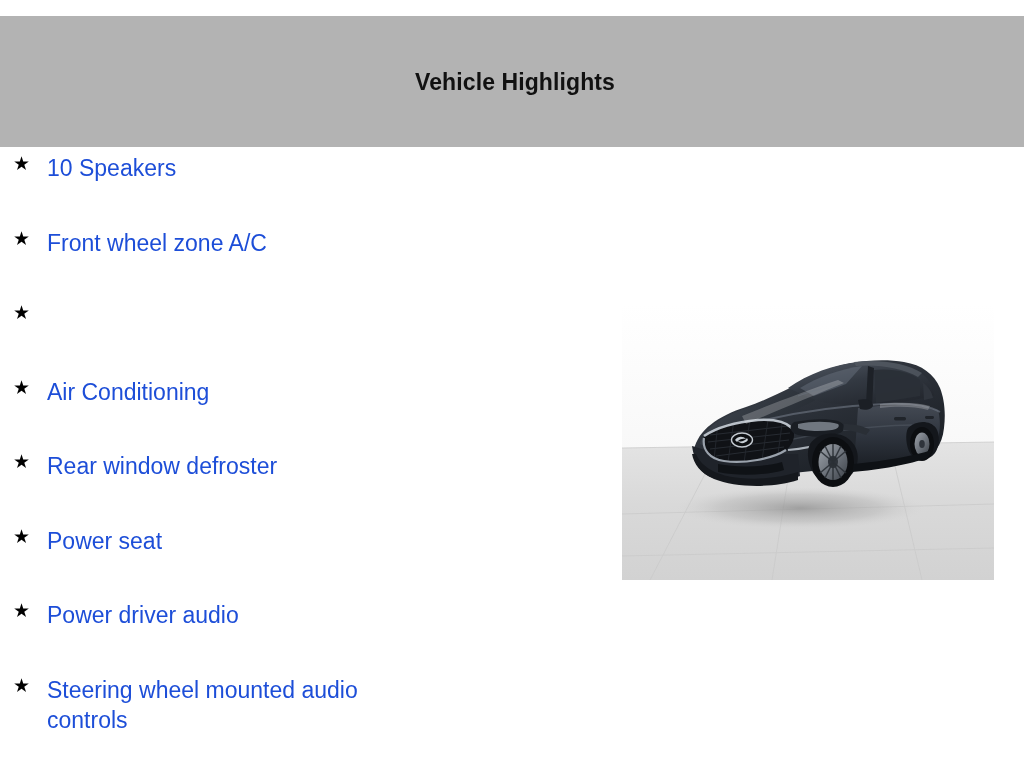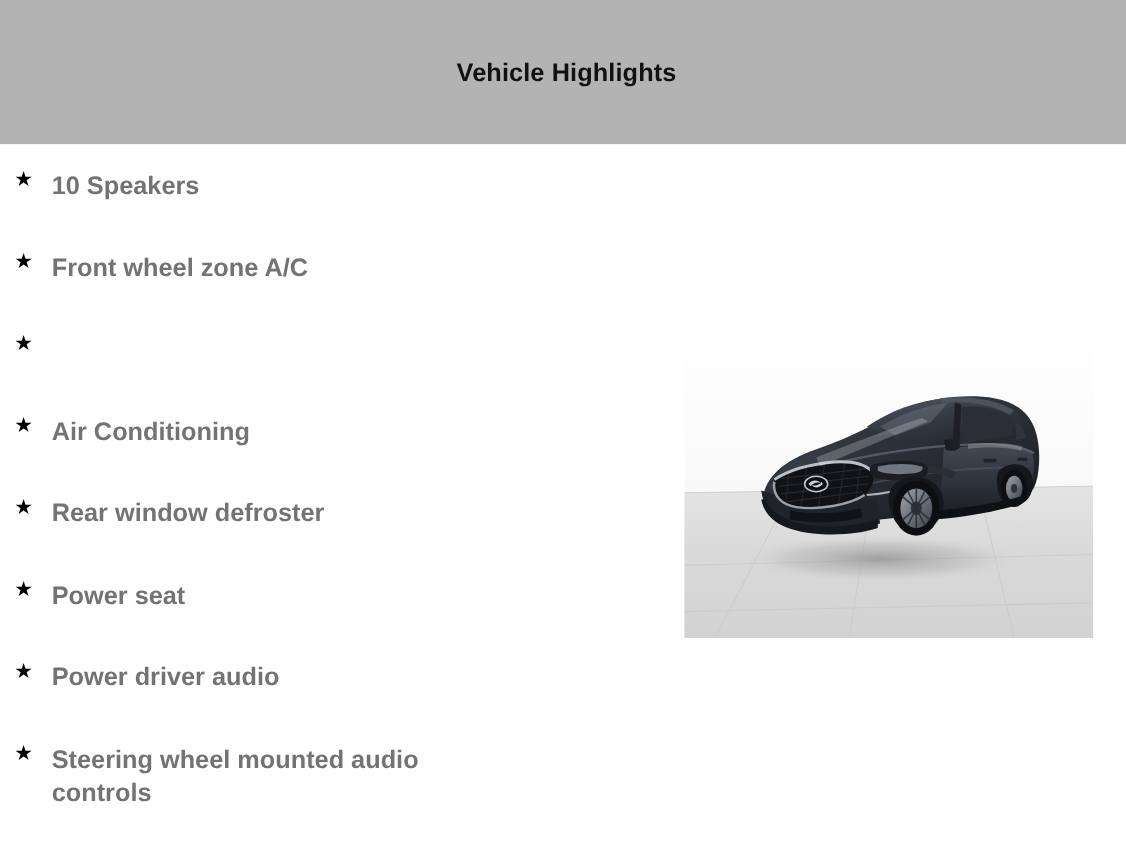--- a/index.html
+++ b/index.html
@@ -14,21 +14,21 @@
     overflow: hidden;
     font-family: "Liberation Sans", sans-serif;
     color: #000000;
     position: relative;
   }
 
   
   .header-band {
     position: absolute;
     left: 0;
-    top: 0;
+    top: 16px;
     width: 1024px;
     height: 131px;
     background: #b3b3b3;
     box-sizing: border-box;
   }
   .header-title {
     position: absolute;
     left: 0;
     top: 52px;
     width: 1030px;
@@ -61,23 +61,23 @@
     position: absolute;
     left: 13px;
     top: 20px;
     font-size: 19px;
     line-height: 26px;
     color: #000000;
   }
   .highlight-label {
     display: block;
     font-size: 23px;
-    font-weight: bold;
+    font-weight: normal;
     line-height: 30px;
-    color: #737373;
+    color: #1d4ed8;
     white-space: pre-line;
   }
 
   
   .vehicle-photo {
     position: absolute;
     left: 622px;
     top: 304px;
     width: 372px;
     height: 276px;

